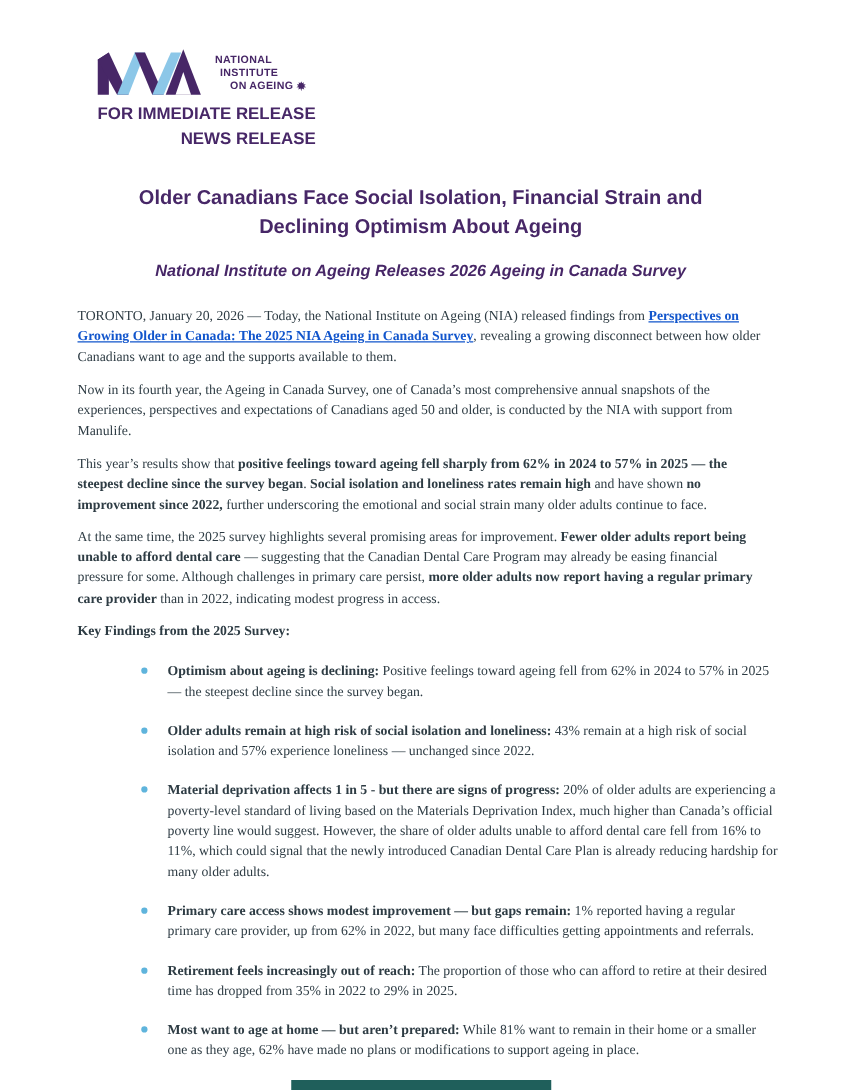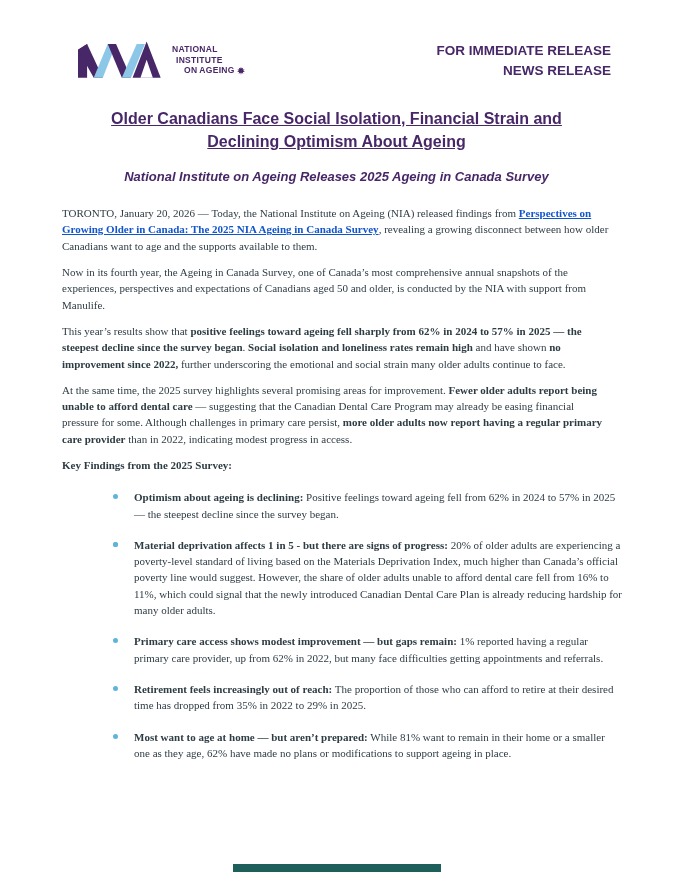--- a/index.html
+++ b/index.html
@@ -14,42 +14,42 @@
   html,body{margin:0;padding:0;background:#ffffff;}
   .page{
     position:relative;
     width:673px;height:872px;
     background:#ffffff;
     overflow:hidden;
     font-family:"Liberation Serif", serif;
     color:var(--ink);
   }
   
-  .header{display:flex;justify-content:space-between;align-items:center;padding:36px 62px 0 78px;}
+  .header{display:flex;justify-content:space-between;align-items:flex-start;padding:36px 62px 0 78px;flex-direction:column;}
   .logo{display:flex;gap:8px;align-items:flex-start;}
   .logo-mark{display:block;}
   .logo-text{
     font-family:"Liberation Sans", sans-serif;
     color:var(--purple);
     font-size:8.5px;line-height:1.25;font-weight:600;letter-spacing:.3px;
     padding-top:6px;
   }
   .logo-text .l2{margin-left:4px;}
   .logo-text .l3{margin-left:12px;display:flex;align-items:center;gap:2px;}
   .logo-text .l3 b{font-weight:800;}
   .release{
     font-family:"Liberation Sans", sans-serif;
     font-weight:bold;color:var(--purple);
     font-size:13.5px;line-height:1.45;text-align:right;padding-top:5px;
   }
   
   .title{
     font-family:"Liberation Sans", sans-serif;font-weight:bold;
     color:var(--purple);font-size:16px;line-height:23px;
-    text-align:center;margin:27px auto 0;width:520px;text-decoration:underline;
+    text-align:center;margin:27px auto 0;width:520px;
   }
   .subtitle{
     font-family:"Liberation Sans", sans-serif;font-weight:bold;font-style:italic;
     color:var(--purple);font-size:13px;text-align:center;margin-top:16px;
   }
   
   .content{margin:21px 62px 0;font-size:11px;line-height:16.3px;}
   .content p{margin:0 0 10px;}
   .b{font-weight:bold;}
   .link{color:var(--link-blue);font-weight:bold;text-decoration:underline;cursor:pointer;}
@@ -95,31 +95,31 @@
       </div>
     </div>
     <div class="release">
       <div>FOR IMMEDIATE RELEASE</div>
       <div>NEWS RELEASE</div>
     </div>
   </div>
 
   <h1 class="title">Older Canadians Face Social Isolation, Financial Strain and Declining Optimism About Ageing</h1>
 
-  <div class="subtitle">National Institute on Ageing Releases 2025 Ageing in Canada Survey</div>
+  <div class="subtitle">National Institute on Ageing Releases 2026 Ageing in Canada Survey</div>
 
   <div class="content">
     <p><span>TORONTO, January 20, 2026 — Today, the National Institute on Ageing (NIA) released findings from </span><span class="link">Perspectives on Growing Older in Canada: The 2025 NIA Ageing in Canada Survey</span><span>, revealing a growing disconnect between how older Canadians want to age and the supports available to them.</span></p>
     <p><span>Now in its fourth year, the Ageing in Canada Survey, one of Canada’s most comprehensive annual snapshots of the experiences, perspectives and expectations of Canadians aged 50 and older, is conducted by the NIA with support from Manulife.</span></p>
     <p><span>This year’s results show that </span><span class="b">positive feelings toward ageing fell sharply from 62% in 2024 to 57% in 2025 — the steepest decline since the survey began</span><span>. </span><span class="b">Social isolation and loneliness rates remain high</span><span> and have shown </span><span class="b">no improvement since 2022,</span><span> further underscoring the emotional and social strain many older adults continue to face.</span></p>
     <p><span>At the same time, the 2025 survey highlights several promising areas for improvement.  </span><span class="b">Fewer older adults report being unable to afford dental care</span><span> — suggesting that the Canadian Dental Care Program may already be easing financial pressure for some. Although challenges in primary care persist, </span><span class="b">more older adults now report having a regular primary care provider</span><span> than in 2022, indicating modest progress in access.</span></p>
     <p class="kf-heading">Key Findings from the 2025 Survey:</p>
     <ul class="kf">
         <li class="kf-item"><span class="dot"></span><span><span class="b">Optimism about ageing is declining:</span><span> Positive feelings toward ageing fell from 62% in 2024 to 57% in 2025 — the steepest decline since the survey began.</span></span></li>
-        <li class="kf-item"><span class="dot"></span></li>
+        <li class="kf-item"><span class="dot"></span><span><span class="b">Older adults remain at high risk of social isolation and loneliness:</span><span> 43% remain at a high risk of social isolation and 57% experience loneliness — unchanged since 2022.</span></span></li>
         <li class="kf-item"><span class="dot"></span><span><span class="b">Material deprivation affects 1 in 5 - but there are signs of progress:</span><span> 20% of older adults are experiencing a poverty-level standard of living based on the Materials Deprivation Index, much higher than Canada’s official poverty line would suggest. However, the share of older adults unable to afford dental care fell from 16% to 11%, which could signal that the newly introduced Canadian Dental Care Plan is already reducing hardship for many older adults.</span></span></li>
         <li class="kf-item"><span class="dot"></span><span><span class="b">Primary care access shows modest improvement — but gaps remain:</span><span> 1% reported having a regular primary care provider, up from 62% in 2022, but many face difficulties getting appointments and referrals.</span></span></li>
         <li class="kf-item"><span class="dot"></span><span><span class="b">Retirement feels increasingly out of reach:</span><span> The proportion of those who can afford to retire at their desired time has dropped from 35% in 2022 to 29% in 2025.</span></span></li>
         <li class="kf-item"><span class="dot"></span><span><span class="b">Most want to age at home — but aren’t prepared:</span><span> While 81% want to remain in their home or a smaller one as they age, 62% have made no plans or modifications to support ageing in place.</span></span></li>
       </ul>
   </div>
 
   <div class="footer-bar"></div>
 
 </div>

